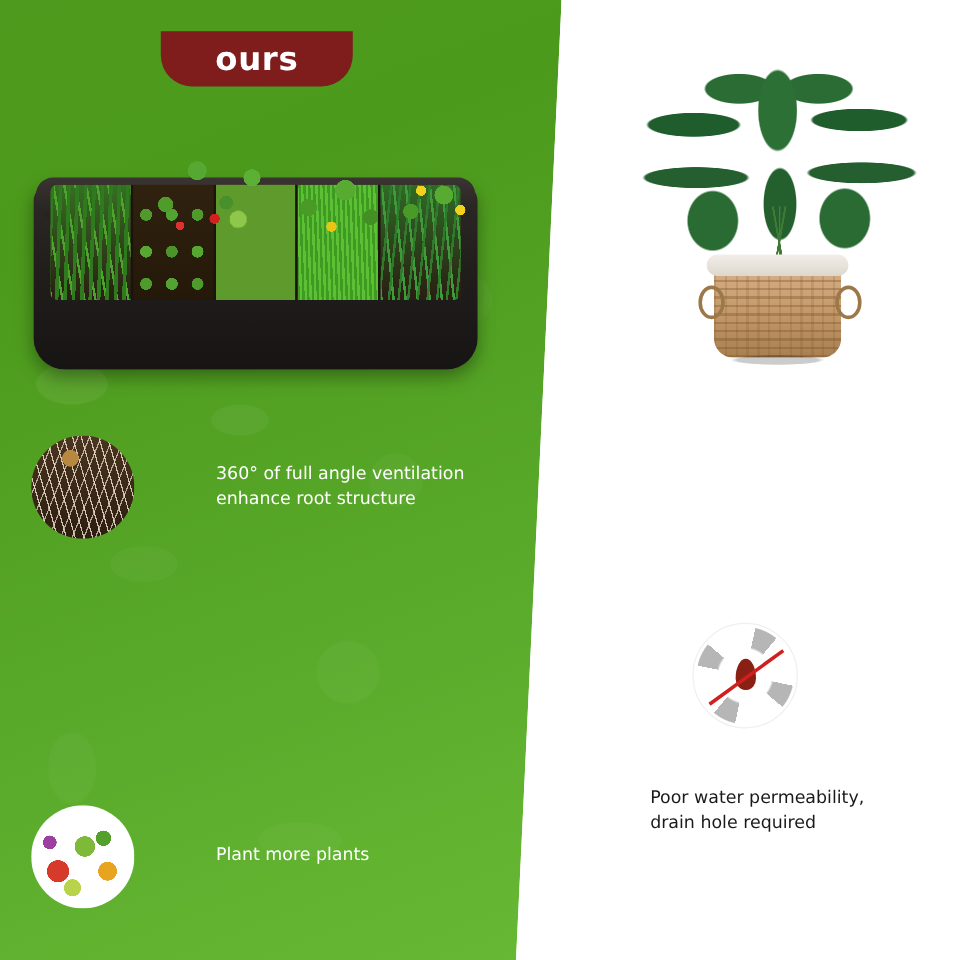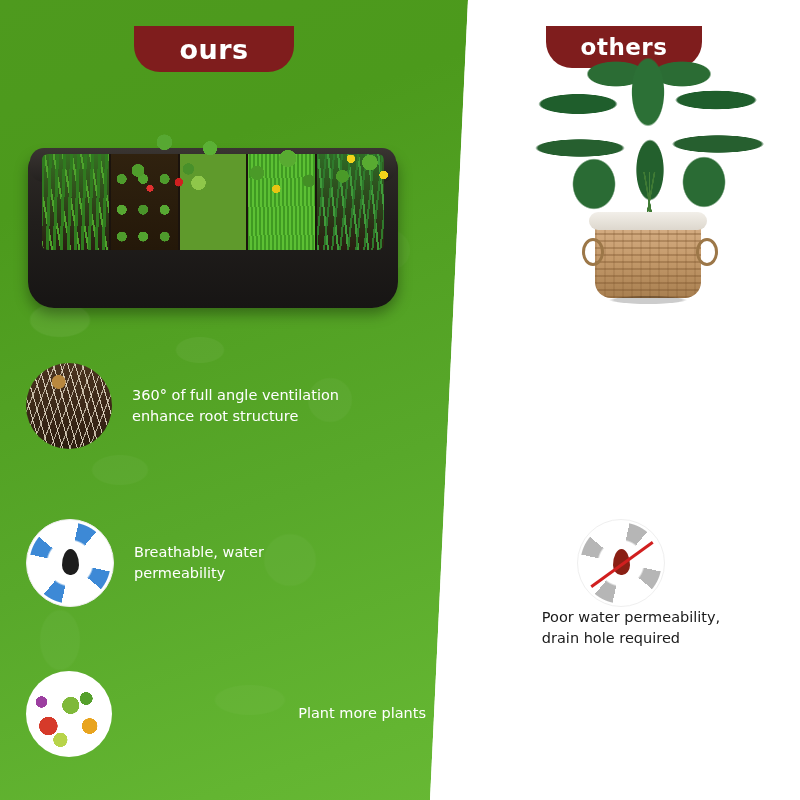--- a/index.html
+++ b/index.html
@@ -247,20 +247,21 @@
     left: 72px; top: 242px;
     width: 112px; height: 12px;
     background: radial-gradient(ellipse 56px 6px at center, rgba(0,0,0,.20) 0 60%, transparent 70%);
   }
 
   
   .feature {
     position: absolute;
     display: flex;
     align-items: center;
+    gap: 48px;
   }
   .thumb {
     width: 86px;
     height: 86px;
     border-radius: 50%;
     flex: 0 0 86px;
     overflow: hidden;
     position: relative;
     background: #ffffff;
   }
@@ -349,37 +350,36 @@
     line-height: 1.45;
     font-size: 14.5px;
     white-space: pre-line;
   }
   .feat-text.light { color: #ffffff; }
   .feat-text.dark { color: #1a1a1a; }
 
   
   .f-l1 { left: 26px; top: 363px; width: 400px; }
   .f-l2 { left: 26px; top: 519px; width: 400px; }
-  .f-l3 { left: 26px; top: 671px; width: 400px; justify-content: space-between; }
+  .f-l3 { left: 26px; top: 671px; width: 400px; }
   
   .f-r1 { left: 446px; top: 363px; width: 350px; }
   .f-r2 { left: 446px; top: 519px; width: 350px; flex-direction: column; }
   .f-r3 { left: 446px; top: 671px; width: 350px; }
 </style>
 </head>
 <body>
 
 <div class="canvas">
 
   <div class="bg-left"></div>
   <div class="bg-left-texture"></div>
   <div class="bg-right"></div>
 
   <div class="pill pill-ours">ours</div>
-  <div class="pill pill-others">others</div>
 
   <div class="bed">
     <div class="bed-body"></div>
     <div class="bed-rim"></div>
     <div class="bed-soil">
       <div class="cell cell-sprouts"></div>
       <div class="cell cell-seedlings"></div>
       <div class="cell cell-lettuce"></div>
       <div class="cell cell-grass"></div>
       <div class="cell cell-onion"></div>
@@ -398,28 +398,20 @@
     <div class="pot-handle handle-r"></div>
     <div class="pot-shadow"></div>
   </div>
 
   <div class="feature f-l1">
     <div class="thumb thumb-roots-good"></div>
     <div class="feat-text light">360° of full angle ventilation
 enhance root structure</div>
   </div>
 
-  <div class="feature f-l2">
-    <div class="thumb thumb-white">
-      <div class="arrows-blue"></div>
-      <div class="droplet"></div>
-    </div>
-    <div class="feat-text light">Breathable, water
-permeability</div>
-  </div>
 
   <div class="feature f-l3">
     <div class="thumb thumb-veg"></div>
     <div class="feat-text light">Plant more plants</div>
   </div>
 
 
   <div class="feature f-r2">
     <div class="thumb thumb-white">
       <div class="arrows-grey"></div>

